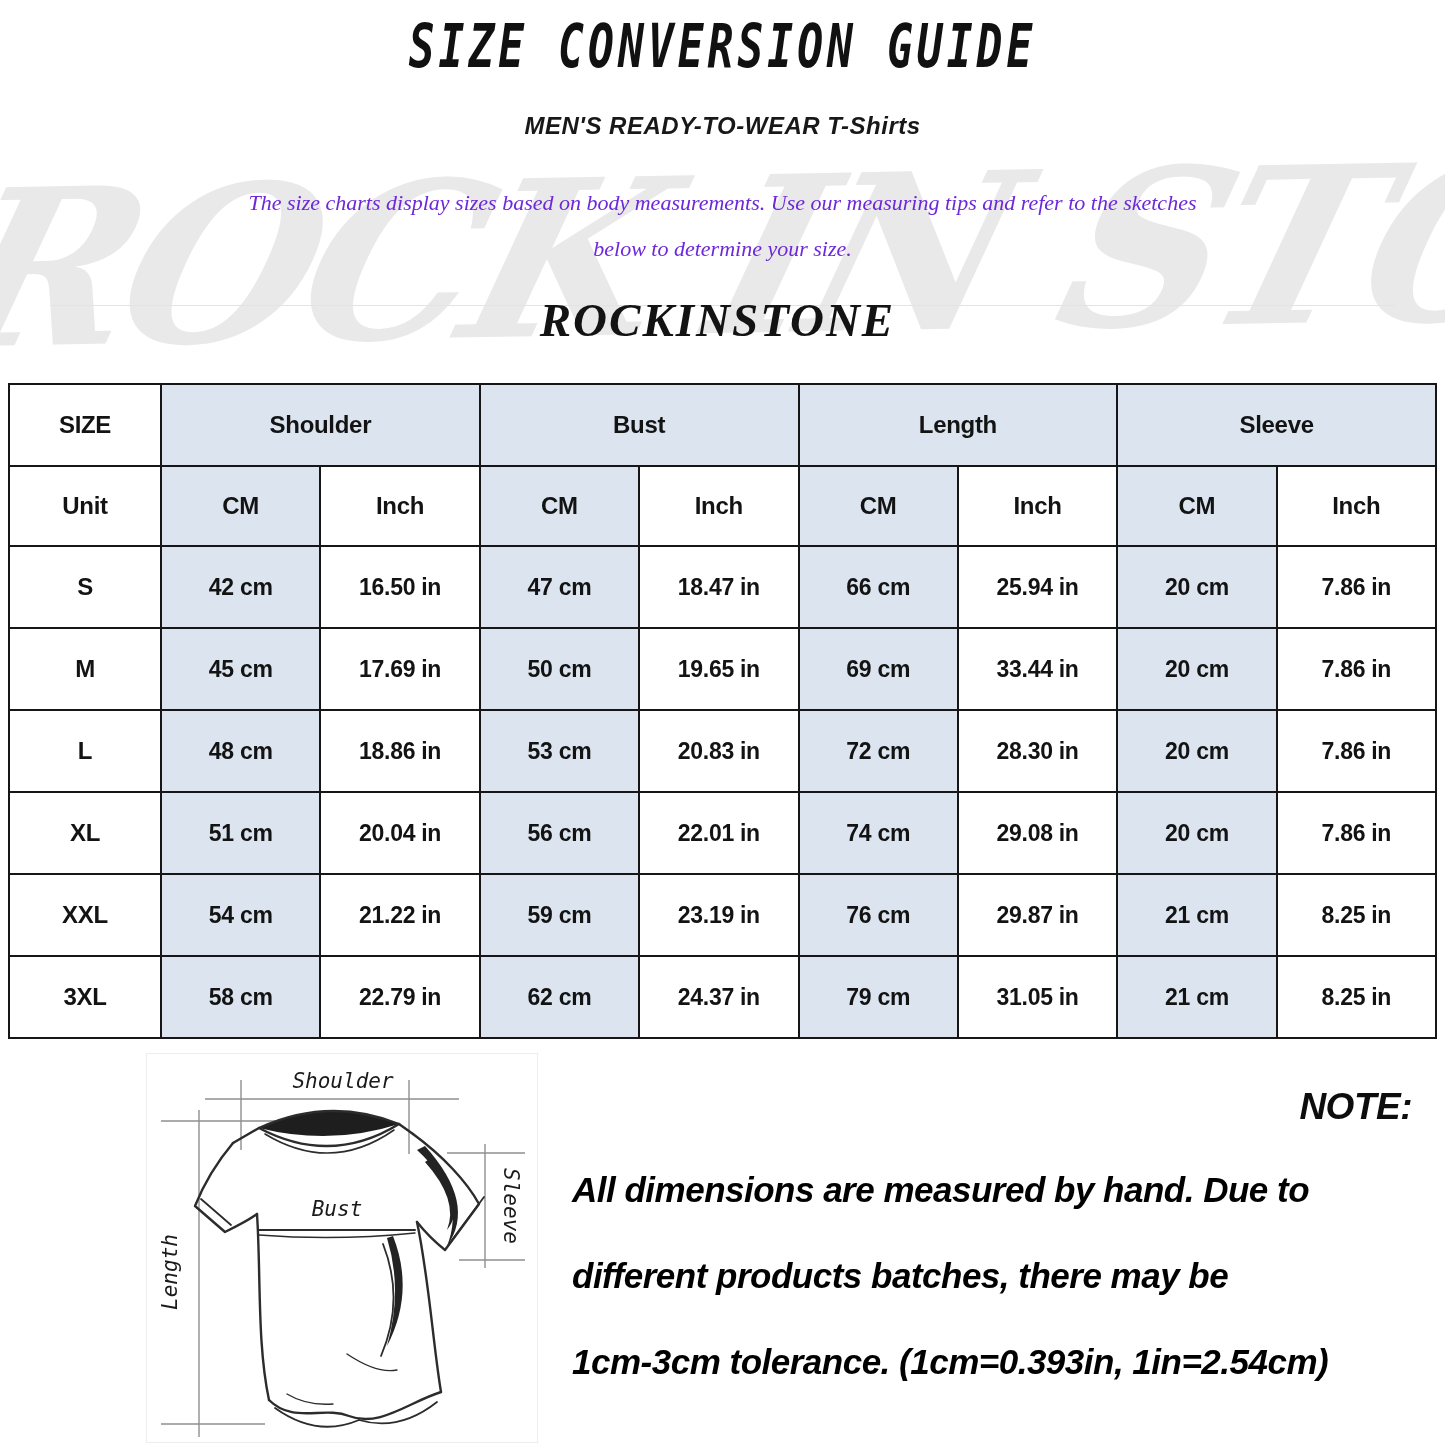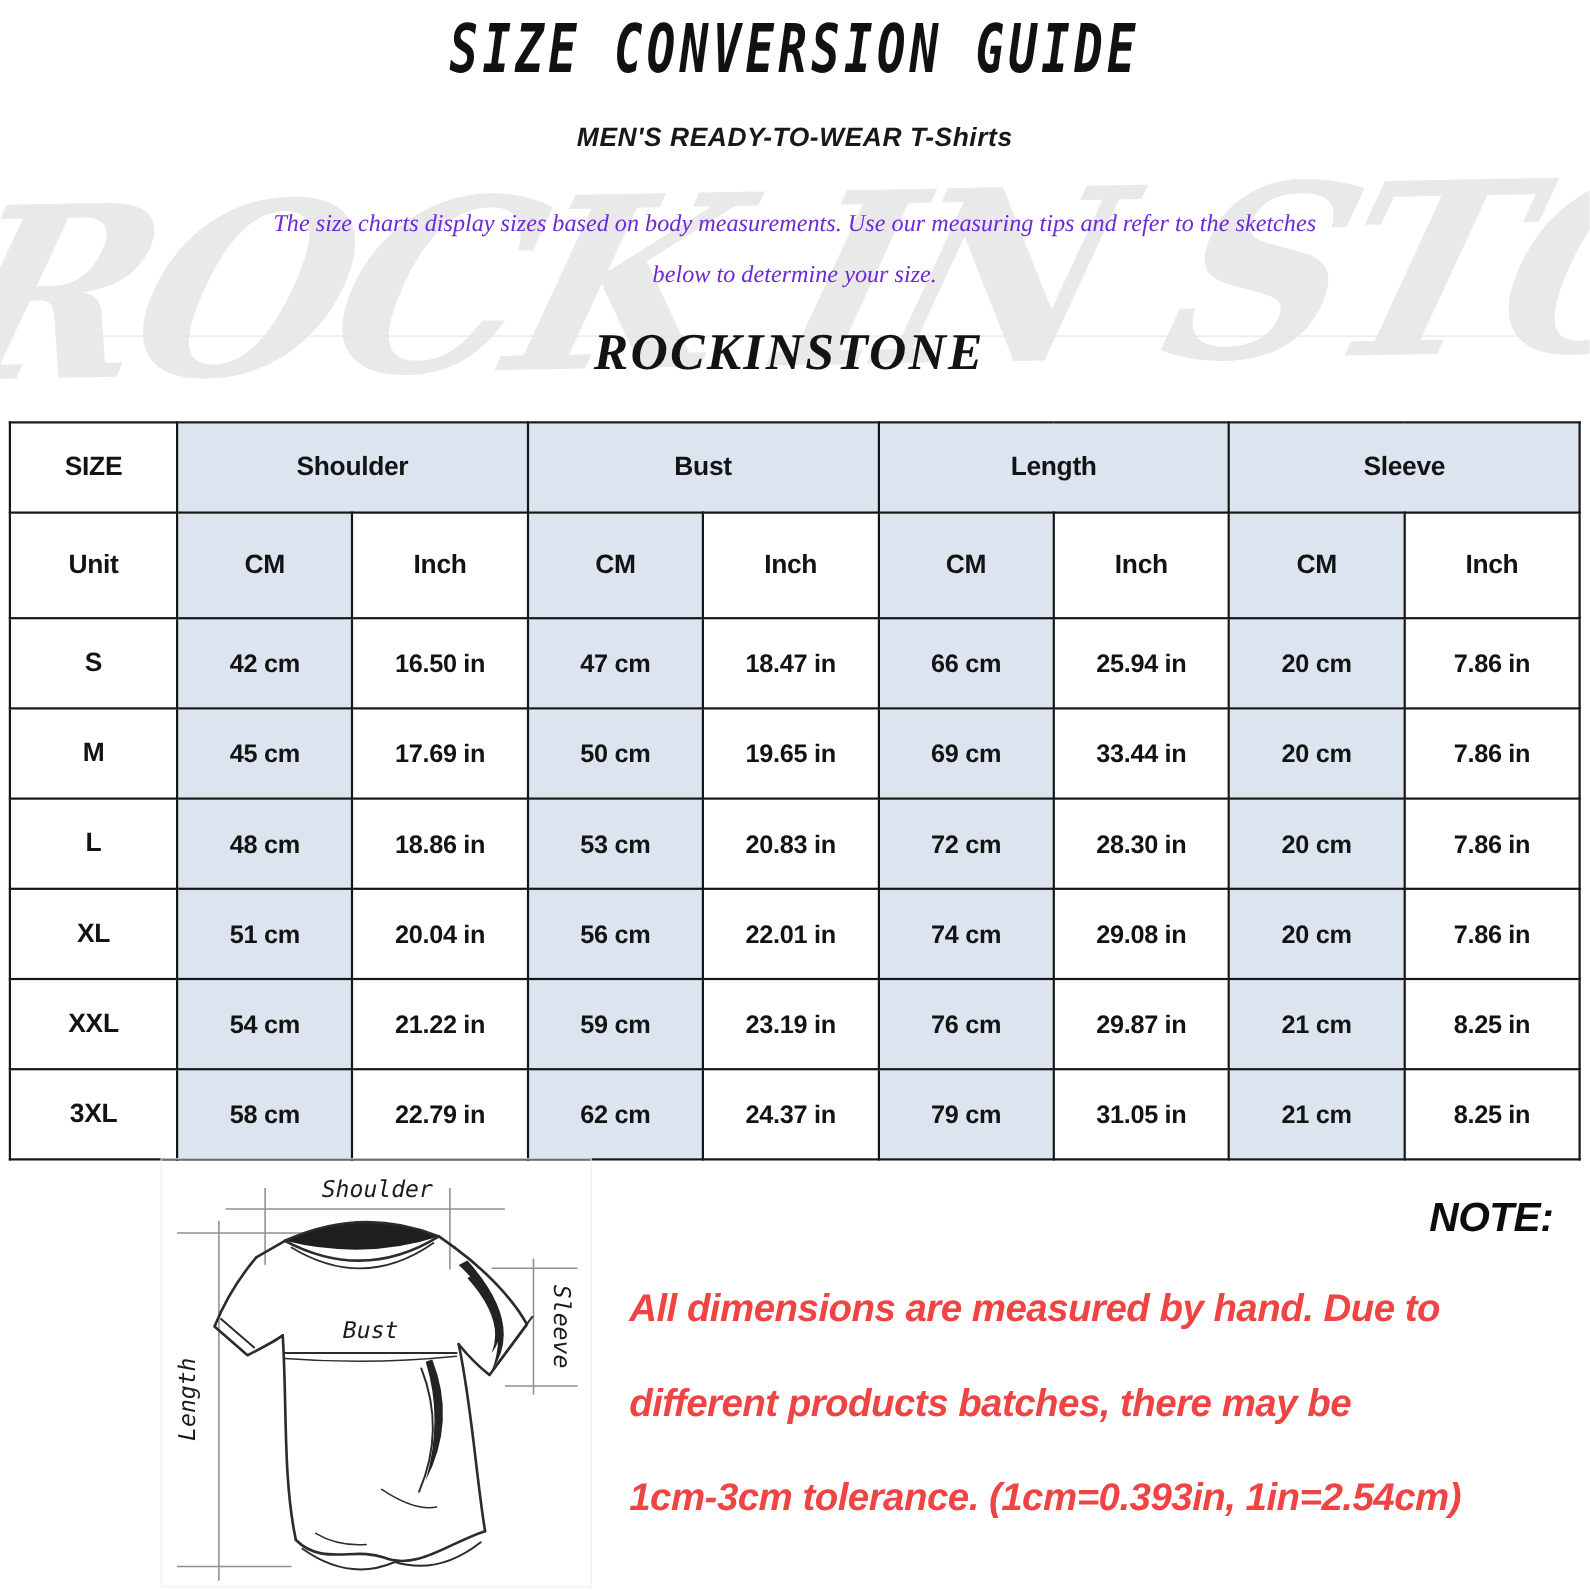--- a/index.html
+++ b/index.html
@@ -38,33 +38,33 @@
     position:absolute;left:8px;top:383px;width:1429px;z-index:2;
     border-collapse:collapse;table-layout:fixed;background:#ffffff;
   }
   table.size-table th,table.size-table td{
     border:2px solid #161616;text-align:center;vertical-align:middle;
     font-weight:bold;font-size:23px;letter-spacing:-0.3px;color:#131313;
     padding:0;overflow:hidden;
   }
   table.size-table .corner-col{width:150px;}
   table.size-table tr.group-row{height:82px;}
-  table.size-table tr.unit-row{height:96px;}
+  table.size-table tr.unit-row{height:80px;}
   table.size-table tr.data-row{height:82px;}
   table.size-table .fill{background:#dbe4ef;}
   table.size-table th{font-size:24px;}
 
   
   .diagram-box{left:146px;top:1053px;width:390px;height:388px;border:1px solid #ededed;z-index:2;}
   .diagram-box svg{display:block;width:100%;height:100%;}
   .diagram-label{font-family:"DejaVu Sans Mono",monospace;font-size:21px;fill:#1b1b1b;}
 
   .note{left:572px;top:1086px;width:840px;z-index:2;}
   .note .note-heading{font-size:37px;font-weight:bold;color:#0d0d0d;margin-bottom:42px;letter-spacing:-0.5px;text-align:right;}
-  .note .note-line{font-size:35px;font-weight:bold;color:#ef4444;margin-bottom:46px;letter-spacing:-0.5px;white-space:nowrap;}
+  .note .note-line{font-size:35px;font-weight:bold;color:#000000;margin-bottom:46px;letter-spacing:-0.5px;white-space:nowrap;}
 </style>
 </head>
 <body>
 
 <div class="abs watermark">ROCK IN STONE</div>
 <div class="abs hairline"></div>
 
 <div class="abs title-wrap">
   <span>SIZE CONVERSION GUIDE</span>
 </div>

